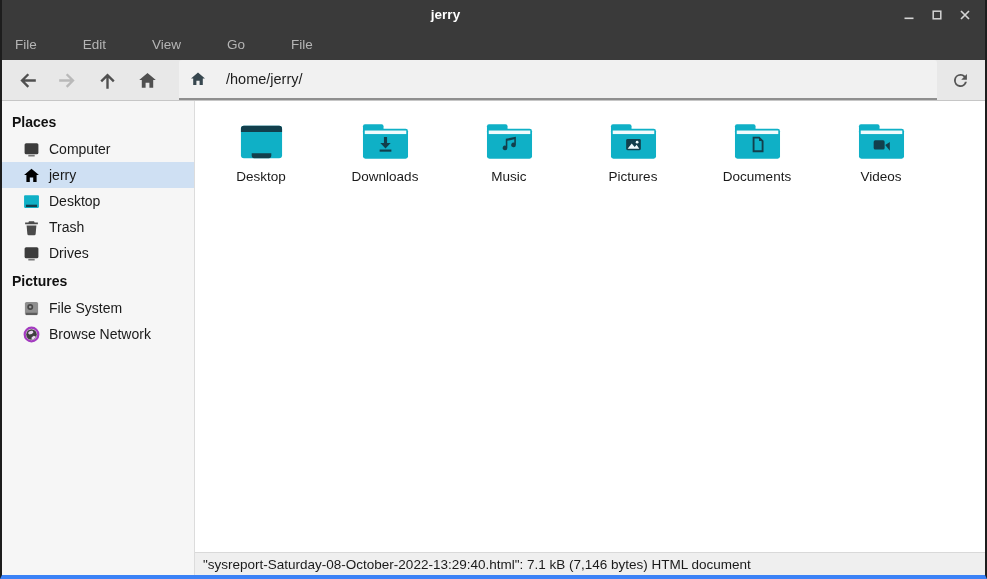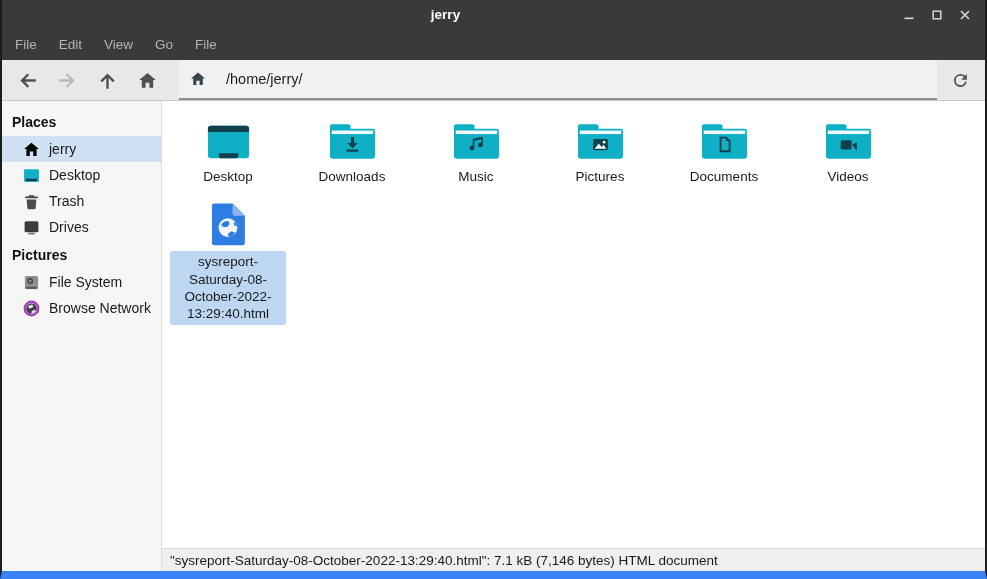--- a/index.html
+++ b/index.html
@@ -1,55 +1,55 @@
 <!DOCTYPE html>
 <html><head>
 <meta charset="utf-8">
 <style>
   html,body{margin:0;padding:0;background:#555;}
   *{box-sizing:border-box;}
   .window{
     width:987px;height:579px;position:relative;
     font-family:"Liberation Sans",sans-serif;
     background:#fff;
-    border-left:2px solid #1d1d1d;border-right:2px solid #1d1d1d;border-bottom:8px solid #3b82f6;
+    border-left:2px solid #1d1d1d;border-right:2px solid #1d1d1d;border-bottom:4px solid #3b82f6;
     display:flex;flex-direction:column;overflow:hidden;
   }
   
   .titlebar{height:30px;background:#3a3a3a;position:relative;flex:0 0 auto;}
   .titlebar .title{
     position:absolute;left:0;right:96px;top:0;height:30px;line-height:30px;
     text-align:center;color:#ffffff;font-weight:bold;font-size:13.5px;
   }
   .win-controls{position:absolute;right:6px;top:0;height:30px;display:flex;align-items:center;}
   .win-btn{width:28px;height:26px;display:flex;align-items:center;justify-content:center;cursor:default;}
   .win-btn svg{width:16px;height:16px;}
   
-  .menubar{height:30px;background:#3a3a3a;display:flex;align-items:center;padding-left:2px;flex:0 0 auto;}
+  .menubar{height:30px;background:#3a3a3a;display:flex;align-items:center;padding-left:2px;flex:0 0 auto;gap:24px;}
   .menu-item{color:#b5b5b5;font-size:13.5px;padding:0 11px;line-height:30px;}
   
   .toolbar{
     height:41px;background:#e8e8e8;border-bottom:1px solid #c6c6c6;
     display:flex;align-items:center;padding:0 8px 0 7px;flex:0 0 auto;
   }
   .nav-btn{width:36px;height:34px;display:flex;align-items:center;justify-content:center;margin-right:4px;border-radius:3px;}
   .nav-btn svg{width:19px;height:19px;fill:#505050;}
   .nav-btn.disabled svg{fill:#b9b9b9;}
   .pathbar{
     flex:1;height:40px;margin-left:10px;margin-right:6px;
     background:#f1f1f1;border-bottom:2px solid #8f8f8f;border-radius:3px 3px 0 0;
     display:flex;align-items:center;padding-left:11px;gap:20px;
   }
   .pathbar svg{width:16px;height:16px;fill:#37474f;flex:0 0 auto;}
   .path-text{font-size:14.5px;color:#1c1c1c;white-space:nowrap;}
   .reload-btn{width:34px;height:34px;display:flex;align-items:center;justify-content:center;}
   .reload-btn svg{width:19px;height:19px;fill:#555;}
   
   .body{flex:1;display:flex;min-height:0;}
-  .sidebar{width:160px;flex:0 0 auto;background:#f6f6f6;border-right:1px solid #dcdcdc;padding-top:6px;overflow:hidden;}
+  .sidebar{width:193px;flex:0 0 auto;background:#f6f6f6;border-right:1px solid #dcdcdc;padding-top:6px;overflow:hidden;}
   .side-header{font-weight:bold;font-size:14px;color:#111;padding:7px 10px 6px;}
   .side-item{height:26px;display:flex;align-items:center;gap:9px;padding-left:21px;font-size:14px;color:#1a1a1a;}
   .side-item.selected{background:#cfe0f3;}
   .side-item .ic{width:17px;height:17px;display:flex;align-items:center;justify-content:center;flex:0 0 auto;}
   .side-item .ic svg{width:17px;height:17px;}
   
   .main{flex:1;display:flex;flex-direction:column;background:#fff;min-width:0;}
   .filegrid{flex:1;padding:9px 0 0 4px;display:flex;flex-wrap:wrap;align-content:flex-start;overflow:hidden;}
   .file-cell{width:124px;display:flex;flex-direction:column;align-items:center;margin-bottom:7px;}
   .file-icon{height:52px;display:flex;align-items:flex-end;justify-content:center;}
@@ -145,20 +145,29 @@
           <svg viewBox="0 0 16 16" width="19" height="19" style="fill: rgb(85, 85, 85);">
             <path d="M8 2.5a5.5 5.5 0 1 0 5.4 6.6h-1.7A3.9 3.9 0 1 1 8 4.1c1.1 0 2 .4 2.7 1.1L8.6 7.3H13.4V2.5L11.9 4A5.5 5.5 0 0 0 8 2.5z"></path>
           </svg>
         </span>
       </div>
   </div>
 
   <div class="body">
     <div class="sidebar">
         <div class="side-header">Places</div>
+        <div class="side-item">
+    <span class="ic">
+            <svg viewBox="0 0 16 16" fill="#3c3c3c">
+              <rect x="1.5" y="2" width="13" height="10.5" rx="1.5"></rect>
+              <rect x="5" y="13" width="6" height="1.6" fill="#777"></rect>
+            </svg>
+          </span>
+    <span class="lbl">Computer</span>
+  </div>
         <div class="side-item selected">
     <span class="ic">
             <svg viewBox="0 0 16 16">
               <path d="M8 1.6l7 6h-2.2V14H9.6V9.8H6.4V14H3.2V7.6H1z"></path>
             </svg>
           </span>
     <span class="lbl">jerry</span>
   </div>
         <div class="side-item">
     <span class="ic">
@@ -286,33 +295,20 @@
                 <rect x="1" y="7" width="46" height="30.5" rx="2.5" fill="#0fb0c6"></rect>
                 <rect x="2.8" y="8.8" width="42.4" height="3.6" fill="#f0fbfd"></rect>
                 <g fill="#123f4c">
                   <rect x="16" y="18.8" width="11.2" height="9.4" rx="1.6"></rect>
                   <path d="M27.8 23.5l4.7-3v9z"></path>
                 </g>
               </svg>
             </div>
     <div class="file-label">Videos</div>
   </div>
-          <div class="file-cell selected">
-    <div class="file-icon">
-              <svg width="37" height="45" viewBox="0 0 36 44">
-                <path d="M4 1.5h18l12 12V40a2.2 2.2 0 0 1-2.2 2.2H4A2.2 2.2 0 0 1 1.8 40V3.7A2.2 2.2 0 0 1 4 1.5z" fill="#2e7de2"></path>
-                <path d="M22 1.5l12 12H24.2A2.2 2.2 0 0 1 22 11.3z" fill="#8ab4ee"></path>
-                <circle cx="17.5" cy="25" r="9.2" fill="#f4f8ff"></circle>
-                <path d="M10.8 22.5c1.4-3 4.3-4.3 7-3.7l1.4 2.5-2.3 3-3.7.5z" fill="#2e7de2"></path>
-                <path d="M17.8 30.8l3.2-2.3 3.3 1.5c-1.2 2.6-3.9 4.1-6.7 3.8z" fill="#2e7de2"></path>
-                <path d="M24.5 19.5a9.2 9.2 0 0 1 2 4l-2.6-.4-1-2.6z" fill="#2e7de2"></path>
-              </svg>
-            </div>
-    <div class="file-label">sysreport-Saturday-08-October-2022-13:29:40.html</div>
-  </div>
         </div>
       <div class="statusbar">
         <span>"sysreport-Saturday-08-October-2022-13:29:40.html": 7.1 kB (7,146 bytes) HTML document</span>
       </div>
     </div>
   </div>
 
 </div>
 
 </body></html>

